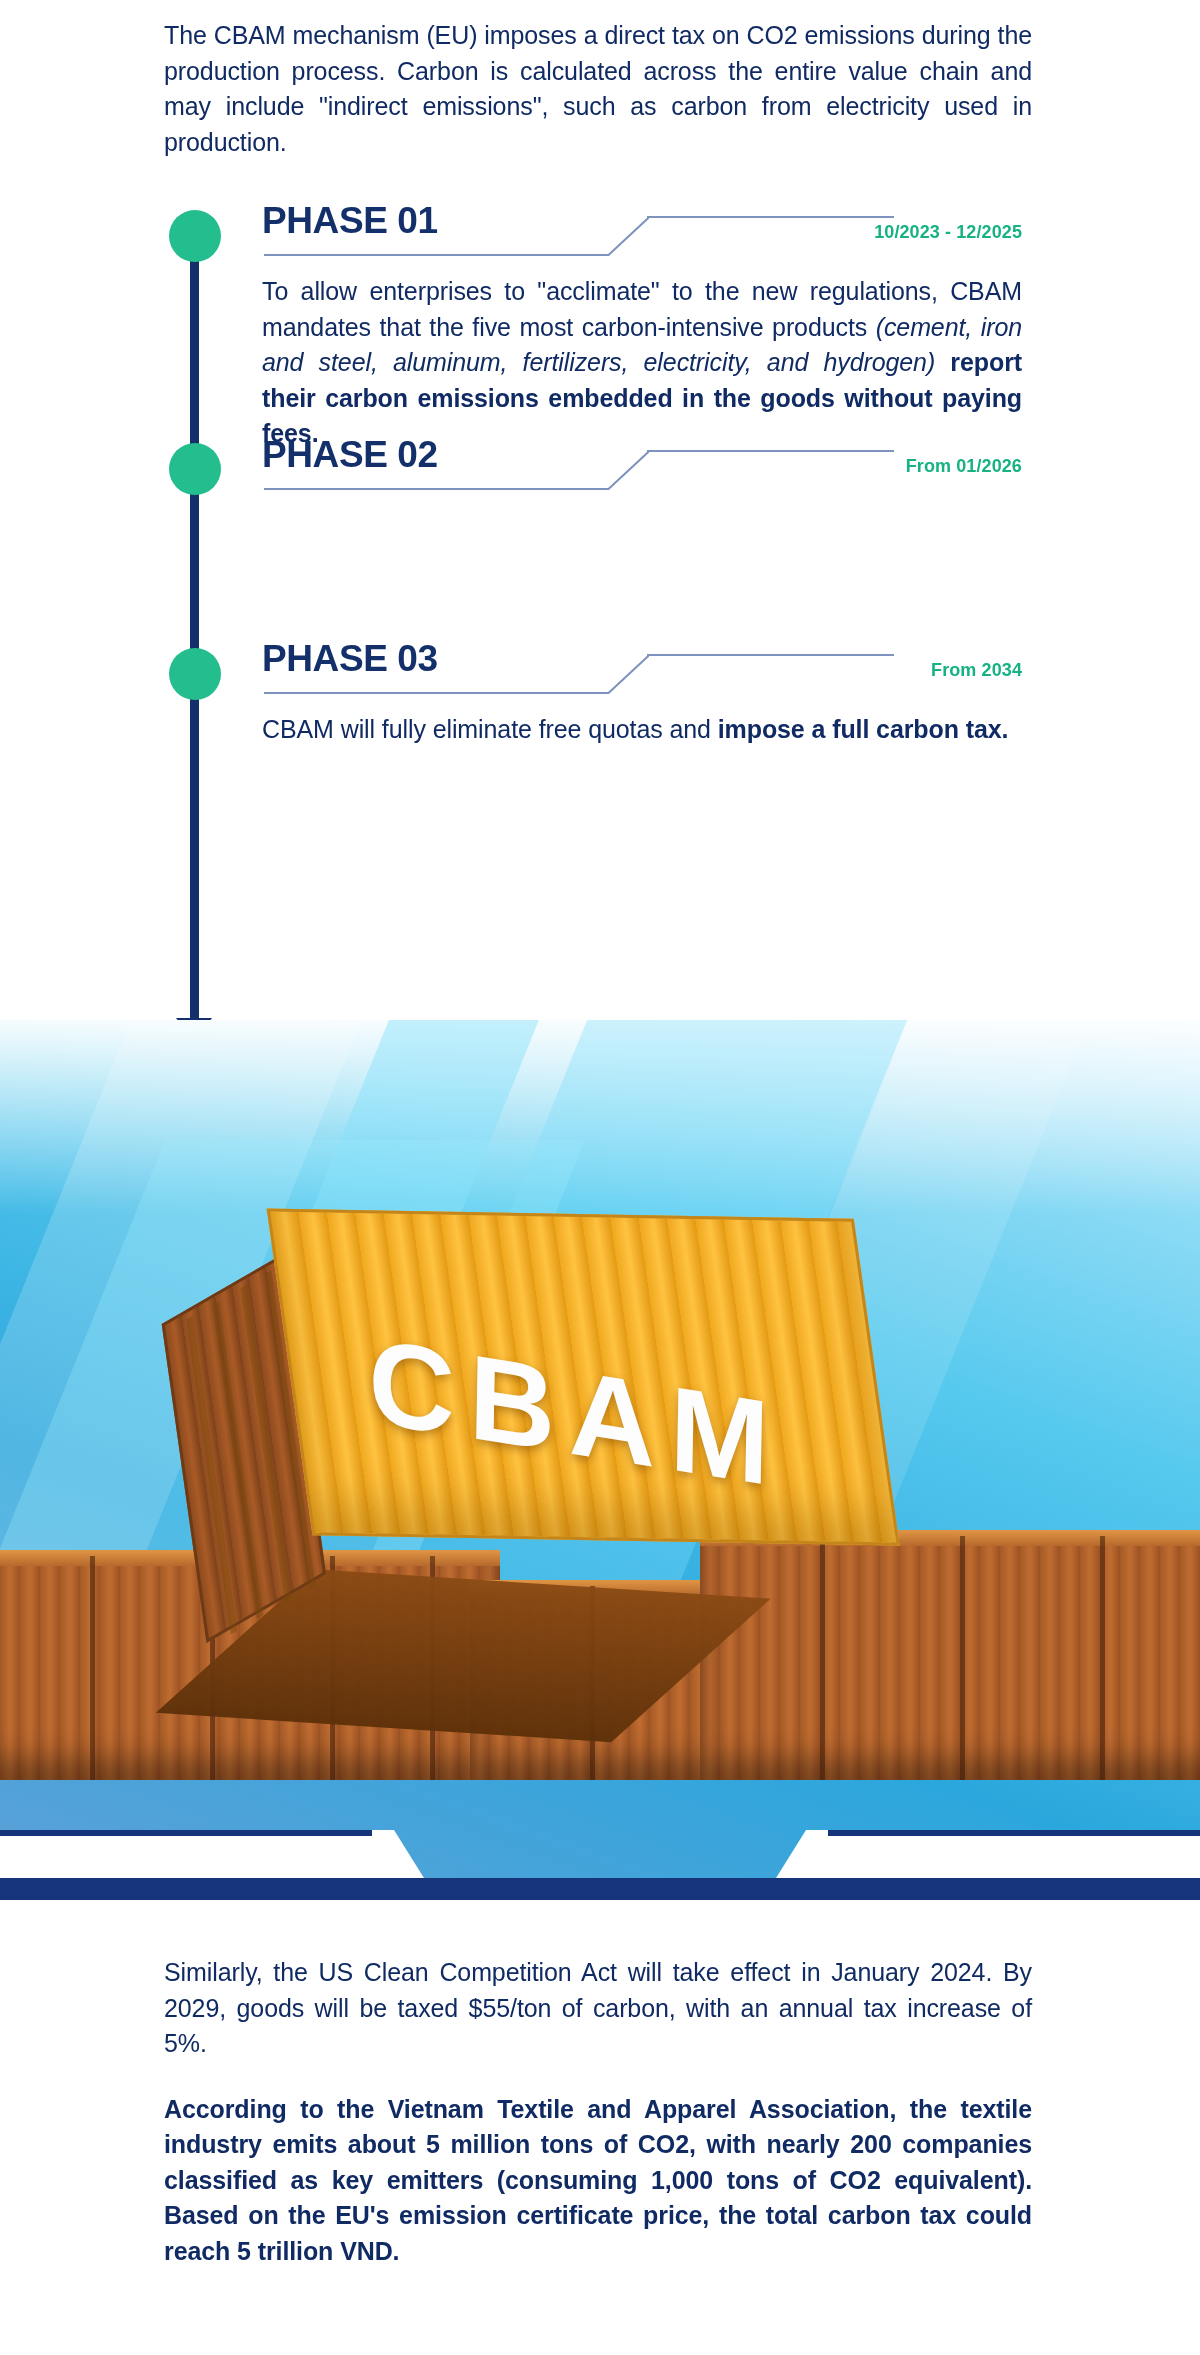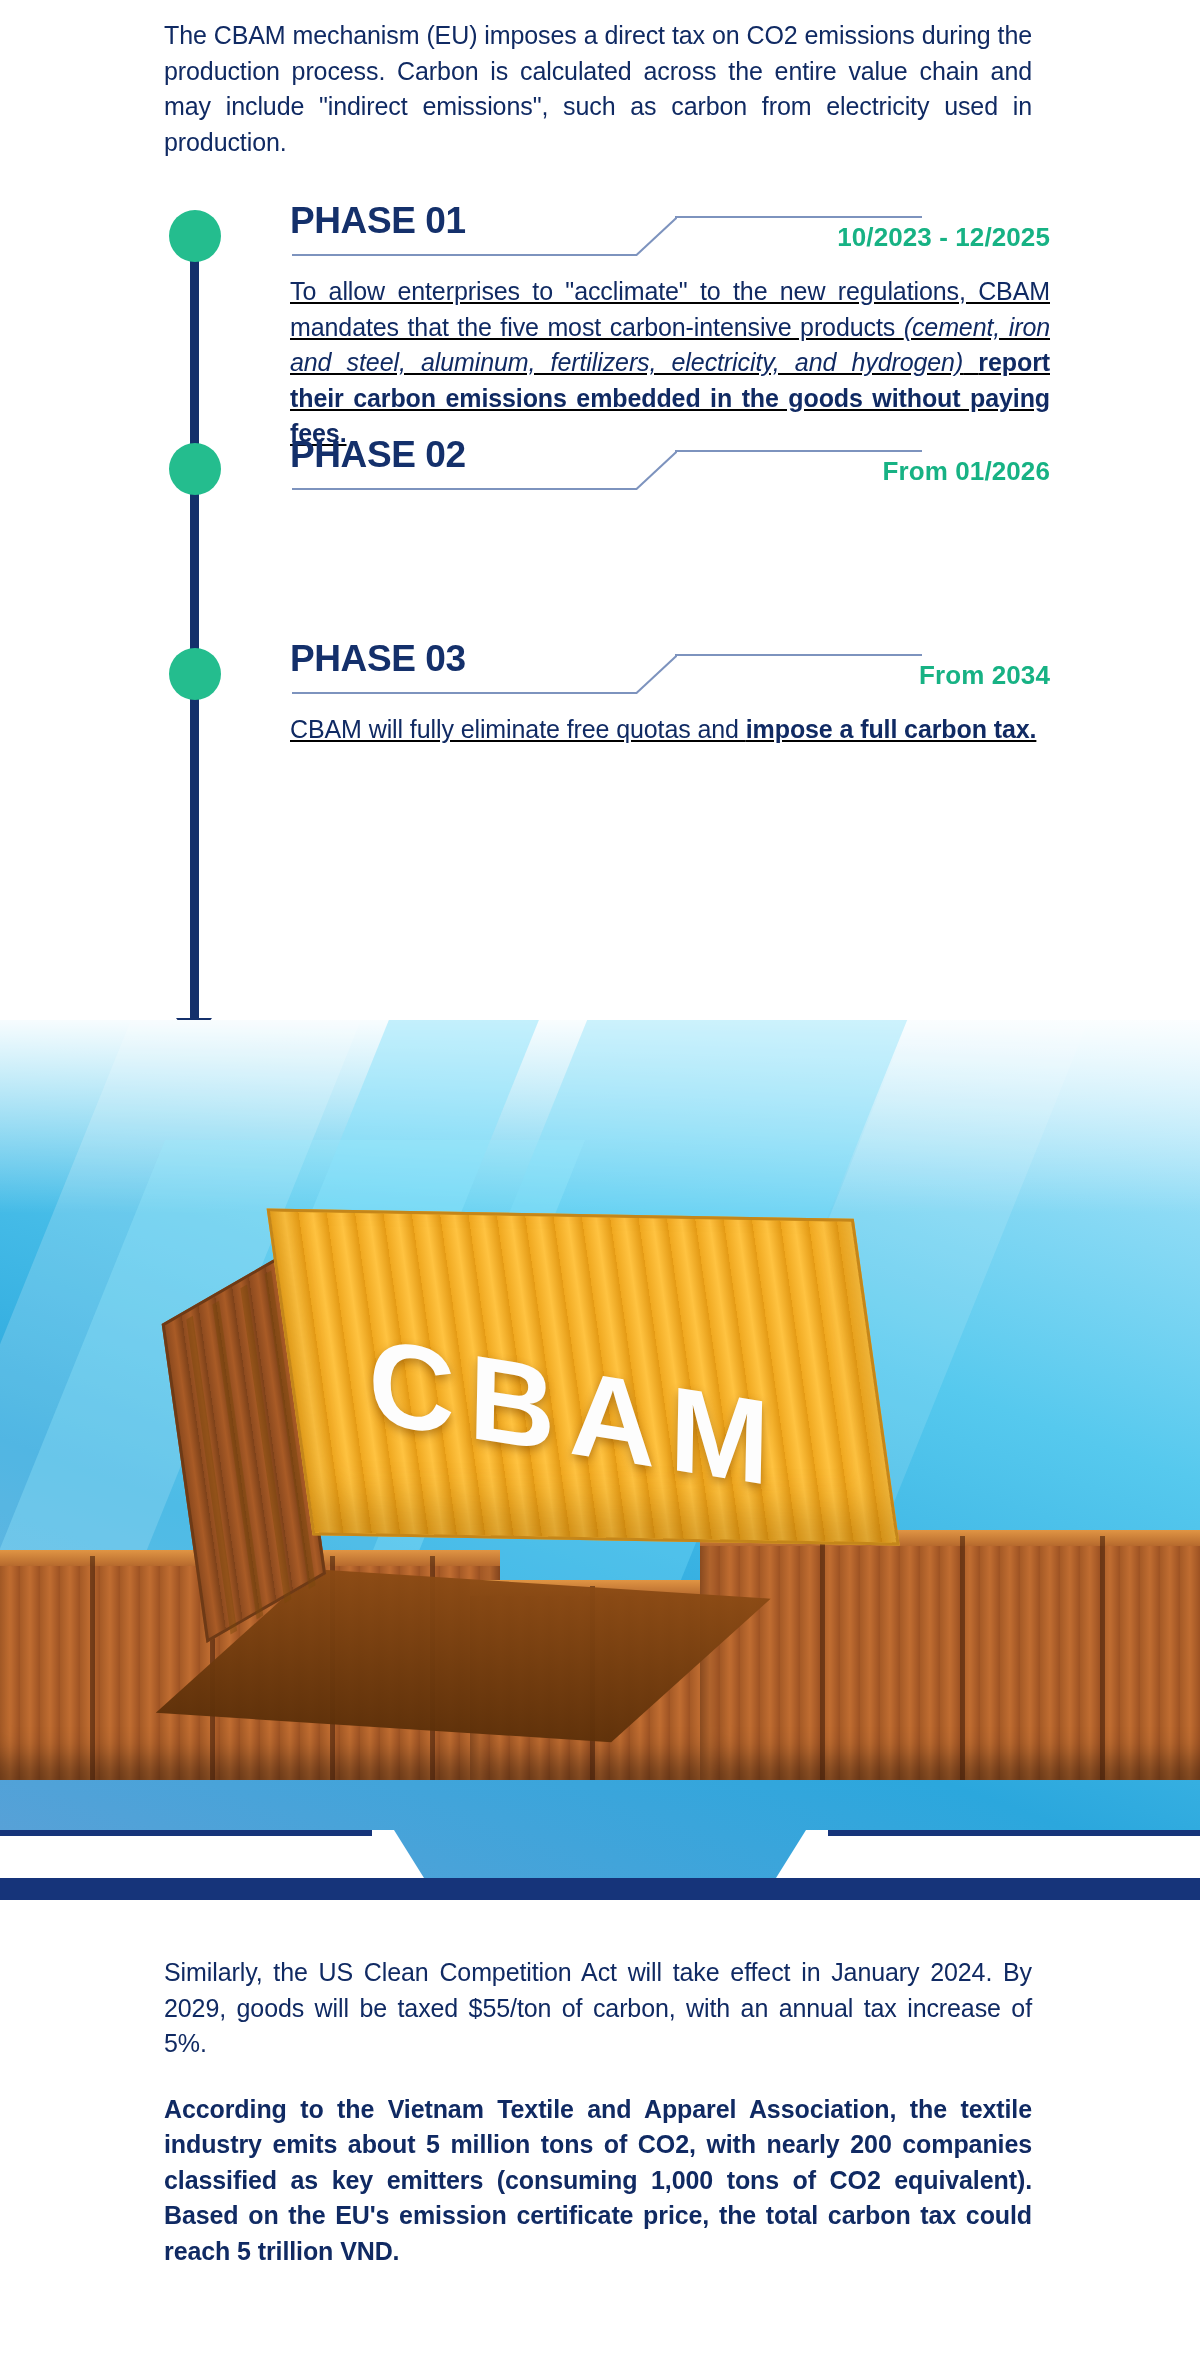--- a/index.html
+++ b/index.html
@@ -73,21 +73,21 @@
     width: 52px;
     height: 52px;
     border-radius: 50%;
     background: #24bd8e;
   }
   .dot.d1 { top: 10px; }
   .dot.d2 { top: 243px; }
   .dot.d3 { top: 448px; }
 
   
-  .phase { position: absolute; left: 290px; width: 760px; text-decoration: underline; }
+  .phase { position: absolute; left: 262px; width: 760px; }
   .phase.p1 { top: 0px; }
   .phase.p2 { top: 234px; }
   .phase.p3 { top: 438px; }
 
   .phase-head {
     position: relative;
     height: 64px;
   }
   .phase-title {
     position: absolute;
@@ -130,21 +130,21 @@
     left: 385px;
     top: 16px;
     width: 247px;
     height: 2px;
     background: #7d93be;
   }
   .phase-date {
     position: absolute;
     right: 0;
     top: 22px;
-    font-size: 26px;
+    font-size: 18px;
     font-weight: 700;
     color: #17b284;
     letter-spacing: 0.1px;
     white-space: nowrap;
   }
 
   .phase-body {
     margin-top: 10px;
     width: 760px;
   }

